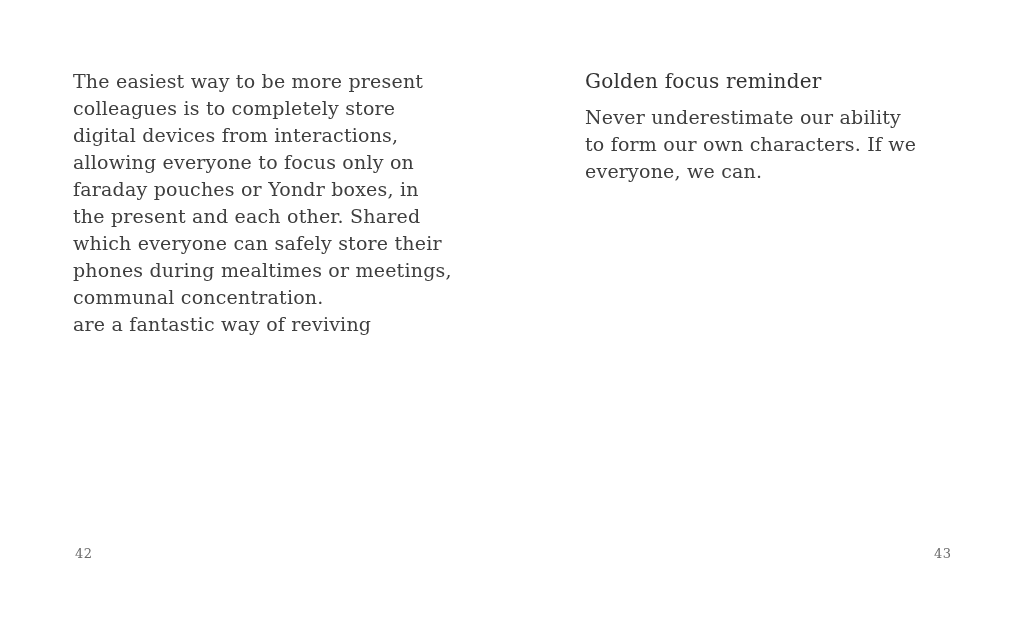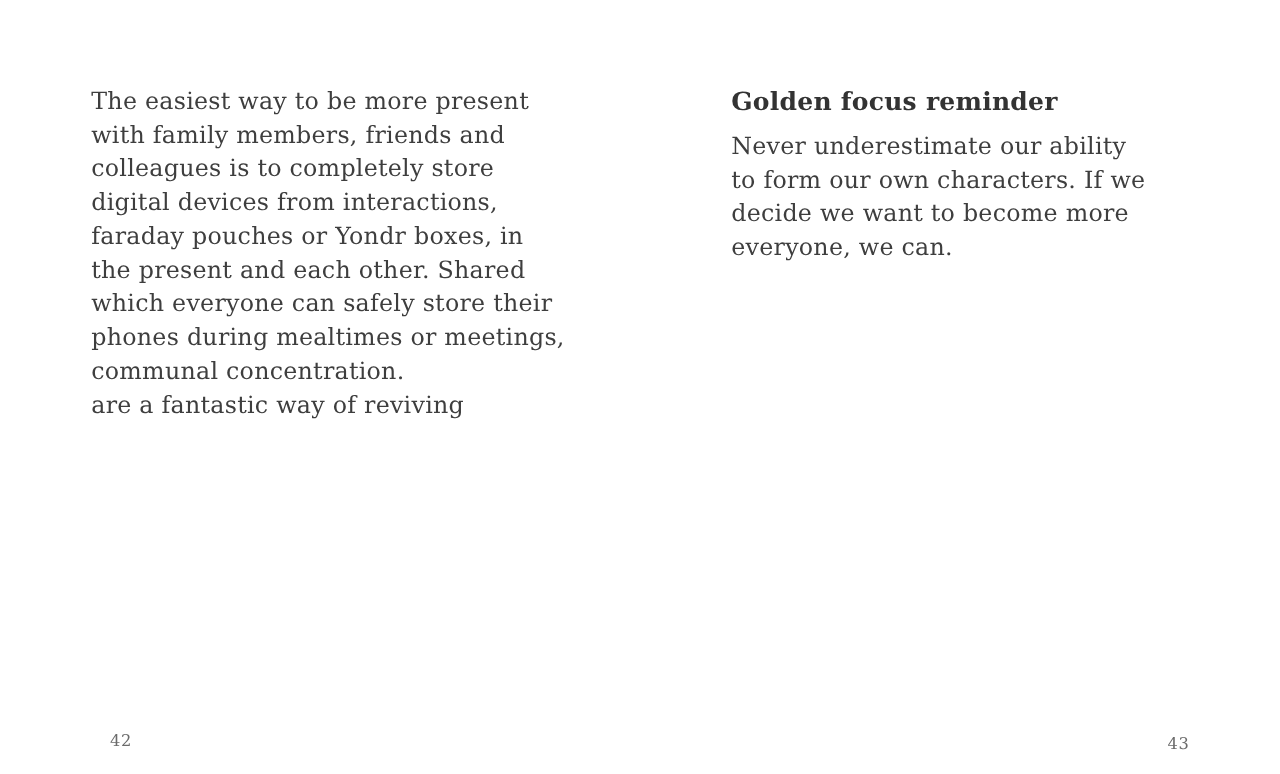--- a/index.html
+++ b/index.html
@@ -26,70 +26,67 @@
   .left-paragraph {
     left: 73px;
     top: 68px;
   }
   .right-heading {
     position: absolute;
     left: 585px;
     top: 68px;
     color: #333333;
     font-size: 20px;
-    font-weight: bold;
+    font-weight: normal;
     line-height: 27px;
     letter-spacing: 0.2px;
     white-space: nowrap;
   }
   .right-paragraph {
     left: 585px;
     top: 104px;
   }
   .folio {
     position: absolute;
     color: #6b6b6b;
     font-size: 13px;
     line-height: 13px;
     letter-spacing: 0.5px;
   }
   .folio-left {
-    left: 88px;
+    left: 75px;
     top: 547px;
-    margin-top: 40px;
   }
   .folio-right {
     left: 934px;
     top: 547px;
-    margin-top: 42px;
   }
 </style>
 </head>
 <body>
 
 <div class="spread">
 
   <div class="body-text left-paragraph">
     <div>The easiest way to be more present</div>
-    <div>with family members, friends and</div>
     <div>colleagues is to completely store</div>
     <div>digital devices from interactions,</div>
+    <div>allowing everyone to focus only on</div>
     <div>faraday pouches or Yondr boxes, in</div>
     <div>the present and each other. Shared</div>
     <div>which everyone can safely store their</div>
     <div>phones during mealtimes or meetings,</div>
     <div>communal concentration.</div>
     <div>are a fantastic way of reviving</div>
   </div>
 
   <div class="right-heading">Golden focus reminder</div>
 
   <div class="body-text right-paragraph">
     <div>Never underestimate our ability</div>
     <div>to form our own characters. If we</div>
-    <div>decide we want to become more</div>
     <div>everyone, we can.</div>
   </div>
 
   <div class="folio folio-left">42</div>
   <div class="folio folio-right">43</div>
 
 </div>
 
 </body></html>

